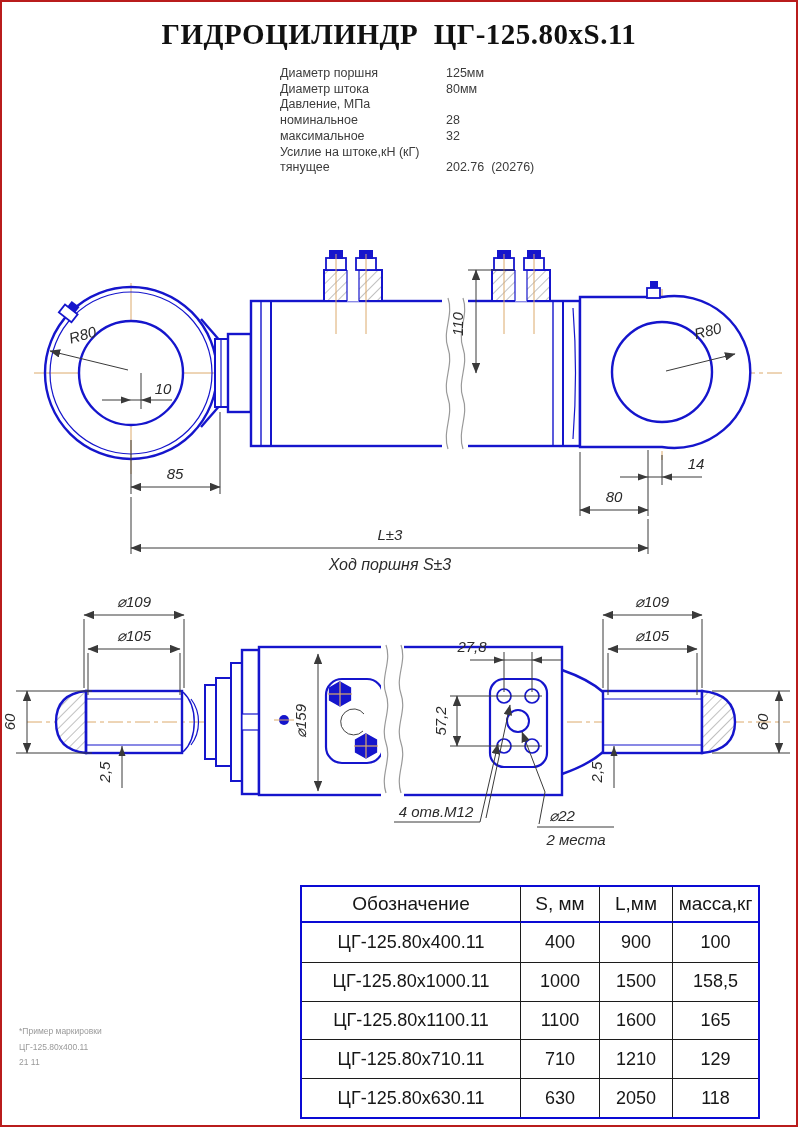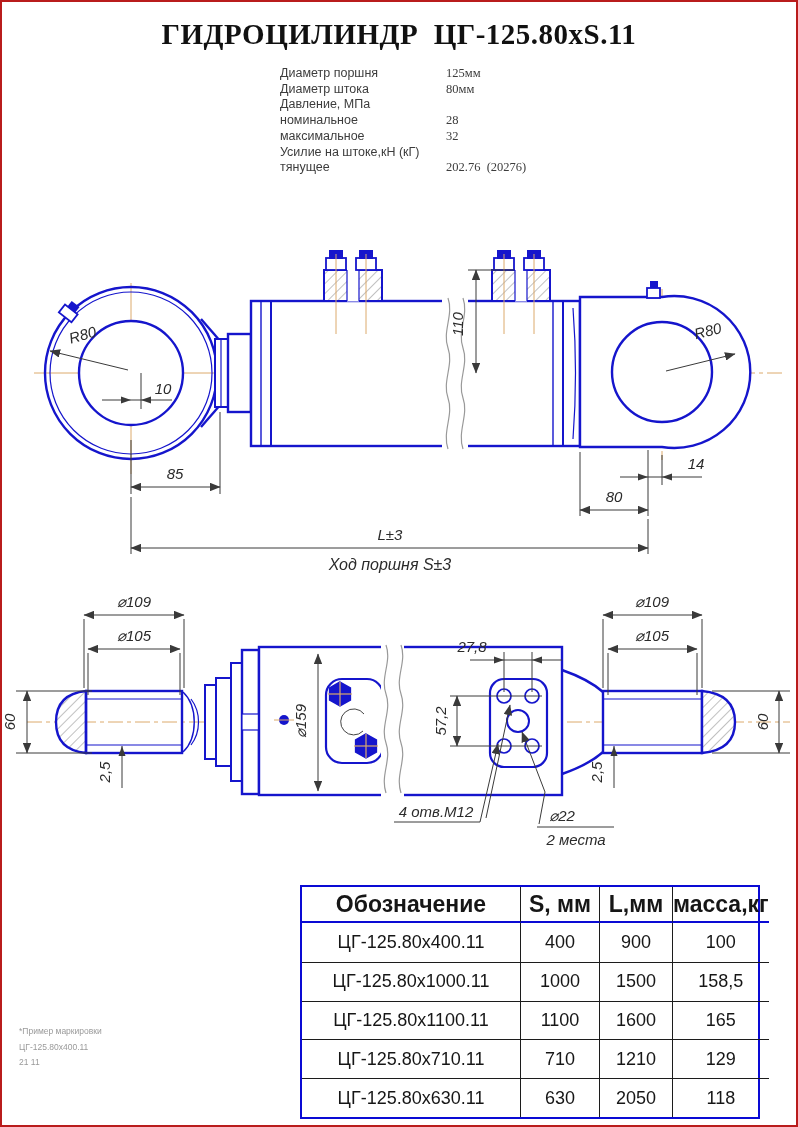--- a/index.html
+++ b/index.html
@@ -4,34 +4,34 @@
 <style>
   html,body{margin:0;padding:0;background:#e8e8e8;}
   .page{position:relative;width:798px;height:1127px;background:#fff;border:2px solid #b91c1c;
         box-sizing:border-box;overflow:hidden;font-family:"Liberation Sans",sans-serif;}
   .title{position:absolute;left:0;right:0;top:16px;text-align:center;
          font-family:"Liberation Serif",serif;font-weight:bold;font-size:29px;color:#111;
          letter-spacing:.5px;white-space:pre;}
   .specs{position:absolute;left:230px;top:64px;font-size:12.5px;color:#3c3c3c;line-height:15.7px;margin-left:48px;}
   .spec-row{display:flex;}
   .spec-label{width:166px;}
-  .spec-value{white-space:pre;font-family:Liberation Serif, serif;}
+  .spec-value{white-space:pre;}
   svg.draw{position:absolute;left:0;top:0;}
   .dt{fill:#2b2b2b;font:italic 15px "Liberation Sans",sans-serif;text-anchor:middle;}
   .dtb{font-size:16px;}
   
   .tbl{position:absolute;left:298px;top:883px;width:460px;height:234px;box-sizing:border-box;
        border:2.5px solid #0a0ad4;display:grid;
        grid-template-columns:218px 79px 73px 1fr;
        grid-template-rows:36px repeat(5,1fr);
        font-size:18px;color:#161616;background:#fff;}
   .tbl .c{display:flex;align-items:center;justify-content:center;box-sizing:border-box;
           border-left:1.4px solid #1c1c1c;white-space:nowrap;}
   .tbl .c.first{border-left:none;}
-  .tbl .hd{font-size:23px;border-bottom:2.5px solid #0a0ad4;font-weight:bold;}
+  .tbl .hd{font-size:19px;border-bottom:2.5px solid #0a0ad4;}
   .tbl .r{border-top:1.4px solid #1c1c1c;}
   .tbl .hd.r, .tbl .row1{border-top:none;}
   .footnote{position:absolute;left:17px;top:1022px;font-size:8.5px;color:#9a9a9a;line-height:15.5px;}
 </style>
 </head>
 <body>
 
 <div class="page">
 
   <div class="title">ГИДРОЦИЛИНДР  ЦГ-125.80xS.11</div>

